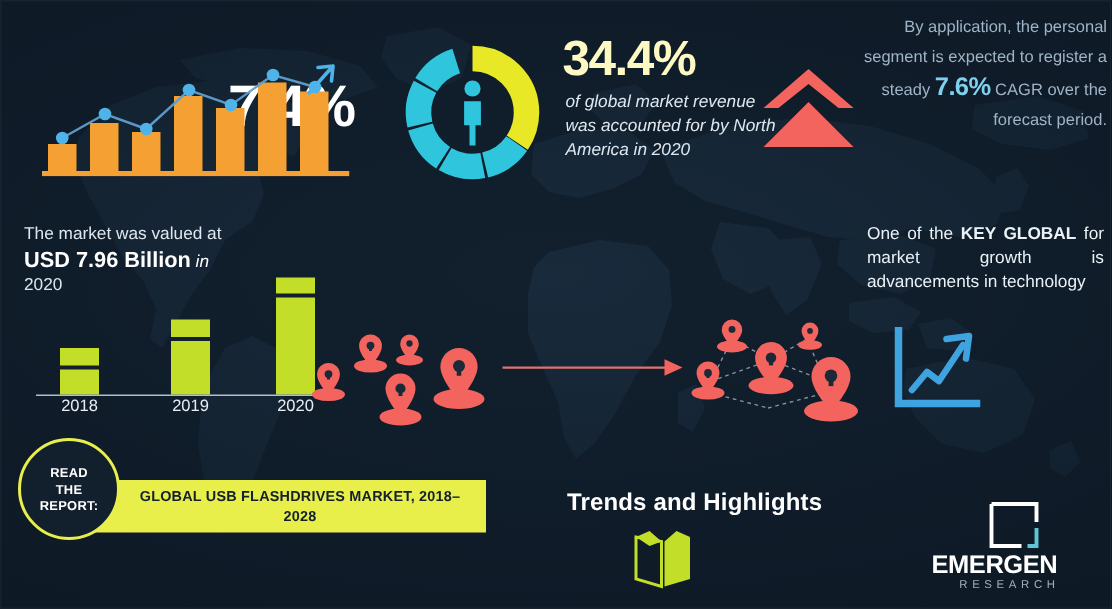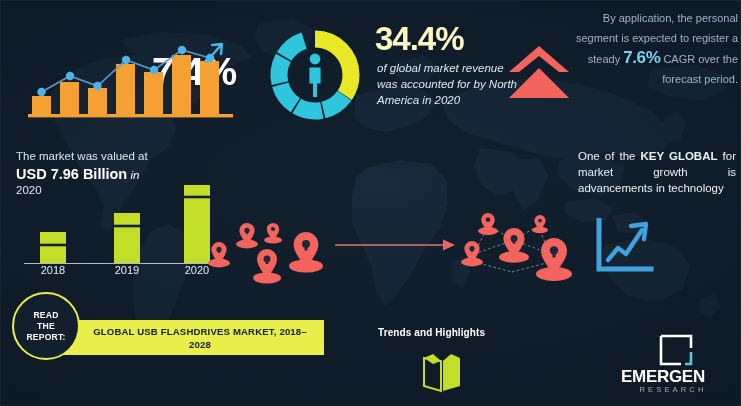--- a/index.html
+++ b/index.html
@@ -130,21 +130,21 @@
   }
   #cta-bar-label {
     position: absolute; left: 90px; top: 325px; width: 220px;
     font-size: 9.6px; font-weight: bold; line-height: 13px;
     color: #14202c; letter-spacing: .15px; text-align: center;
   }
 
   
   #trends-label {
     left: 378px; top: 327px;
-    font-size: 10px; font-weight: bold; color: #ffffff;
+    font-size: 16px; font-weight: bold; color: #ffffff;
     letter-spacing: .1px;
   }
   #trends-icon { position: absolute; left: 420px; top: 352px; width: 44px; height: 42px; }
 
   
   #logo { position: absolute; right: 16px; top: 334px; width: 104px; height: 62px; }
   #logo-mark { position: absolute; left: 38px; top: 0px; width: 34px; height: 32px; }
   #logo-name {
     position: absolute; left: 0; top: 33px; width: 104px;
     font-size: 17px; font-weight: bold;

